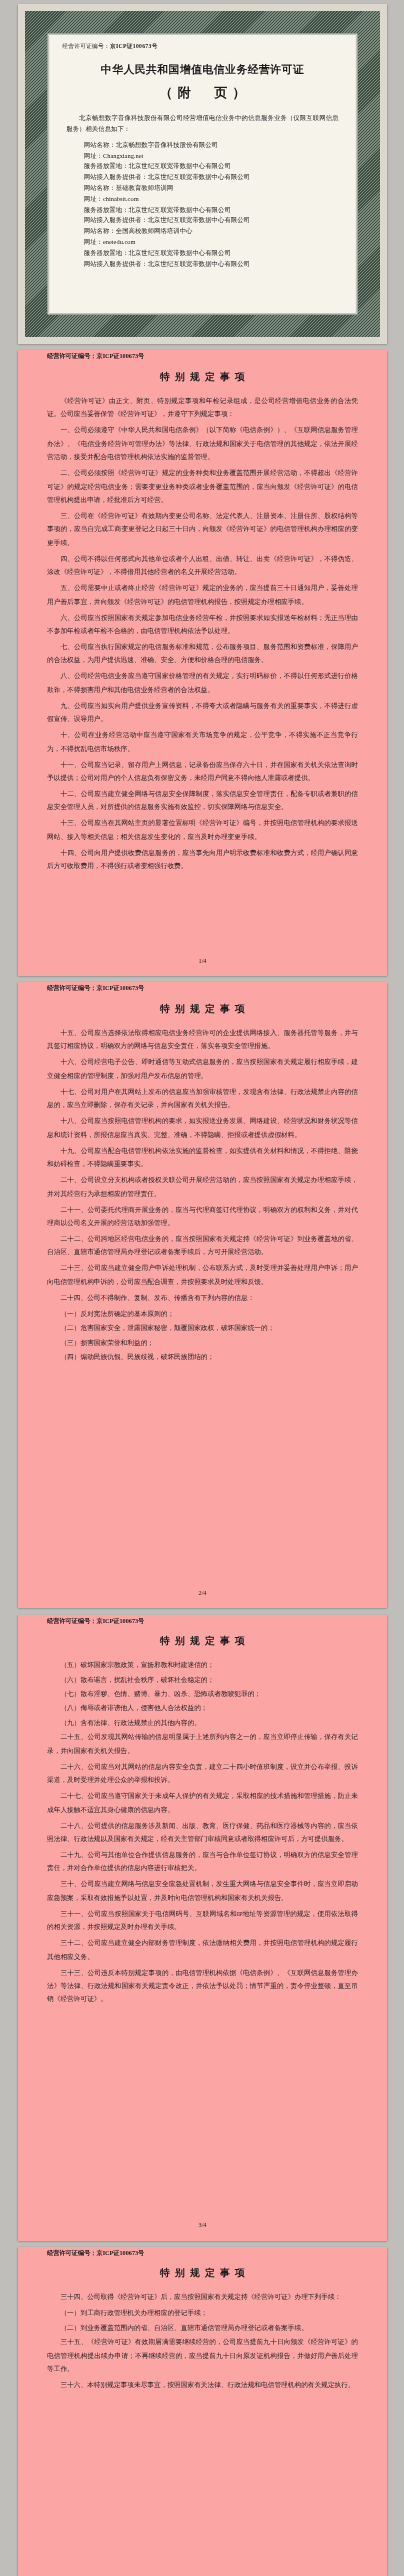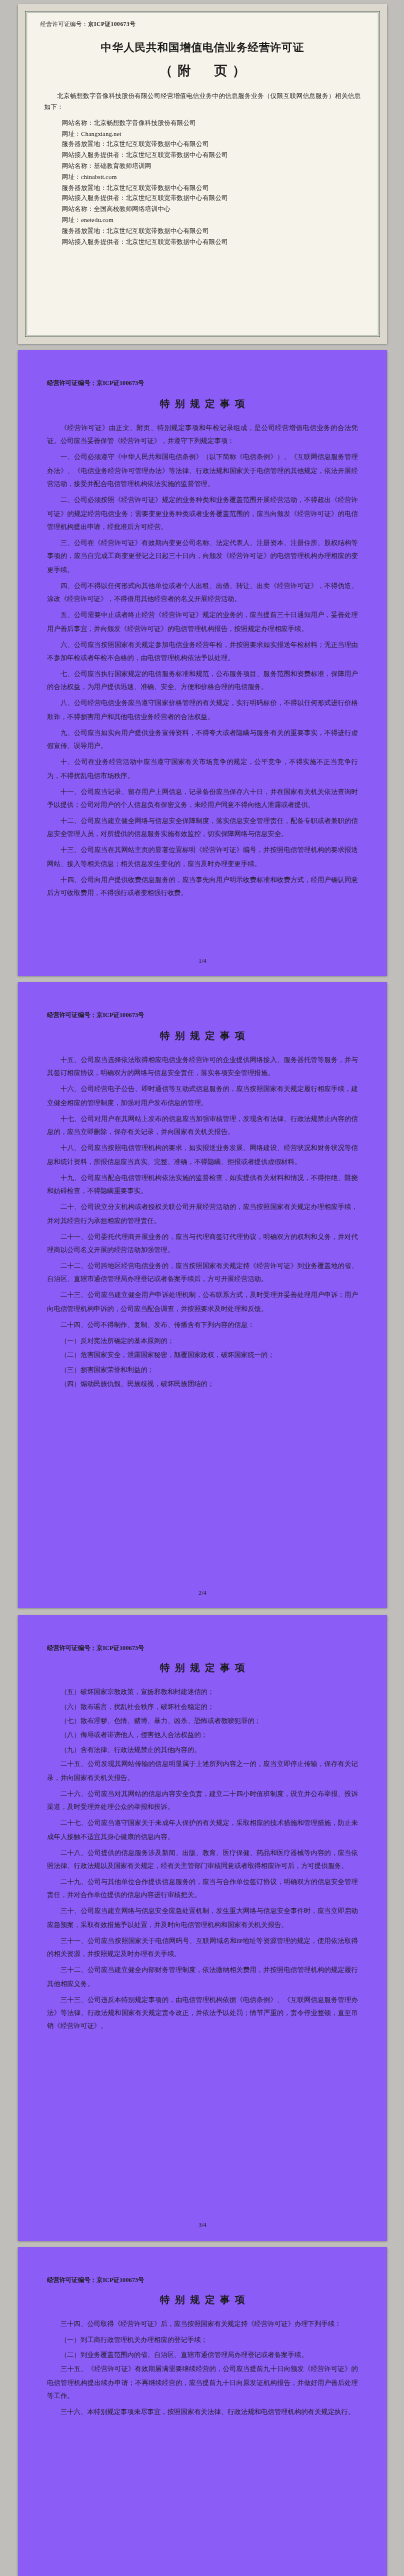--- a/index.html
+++ b/index.html
@@ -16,21 +16,21 @@
     margin: 0 auto 6.2px;
     position: relative;
     box-shadow: 0 0.5px 2.1px rgba(0,0,0,0.45);
     box-sizing: border-box;
   }
   
   .cert-page { height: 340px; background: #dcd8cd; }
   .cert-frame {
     position: absolute; inset: 6.7px;
     background: repeating-linear-gradient(135deg, #3e4f44 0 1px, #7b8a7d 1px 2.1px);
-    padding: 0; box-sizing: border-box;
+    padding: 22px; box-sizing: border-box;
   }
   .cert-inner {
     width: 100%; height: 100%;
     background: #f6f3ea;
     box-shadow: inset 0 0 0 0.5px #3e4f44, inset 0 0 0 1.5px #f6f3ea, inset 0 0 0 2.1px #8a988c;
     box-sizing: border-box;
     padding: 10.3px 15.5px;
     position: relative;
   }
   .cert-no { font-size: 5.7px; letter-spacing: 0.3px; }
@@ -43,21 +43,21 @@
     text-align: center; font-size: 13px; font-weight: bold;
     letter-spacing: 5.2px; margin-top: 6.2px; text-indent: 5.2px;
   }
   .cert-intro {
     font-size: 6.4px; line-height: 11.3px; text-indent: 2em;
     margin: 10.3px 4.1px 5.2px; text-align: justify;
   }
   .entries { margin-left: 21.6px; }
   .entry-line { font-size: 6.4px; line-height: 10.8px; white-space: nowrap; }
   
-  .prov-page { height: 626px; background: #8b5cf6; padding-top: 29px; }
+  .prov-page { height: 626px; background: #fca5a5; padding-top: 2px; }
   .prov-header { font-size: 6.2px; font-weight: bold; margin: 0 0 0 29px; }
   .prov-title {
     text-align: center; font-size: 9.8px; font-weight: bold;
     letter-spacing: 5.2px; text-indent: 5.2px; margin: 9.3px 0 0;
   }
   .prov-body { padding: 10.3px 29px 0; }
   .para {
     font-size: 6.7px; line-height: 13.4px; text-align: justify;
     text-indent: 2em; margin: 0 0 2.6px;
   }

